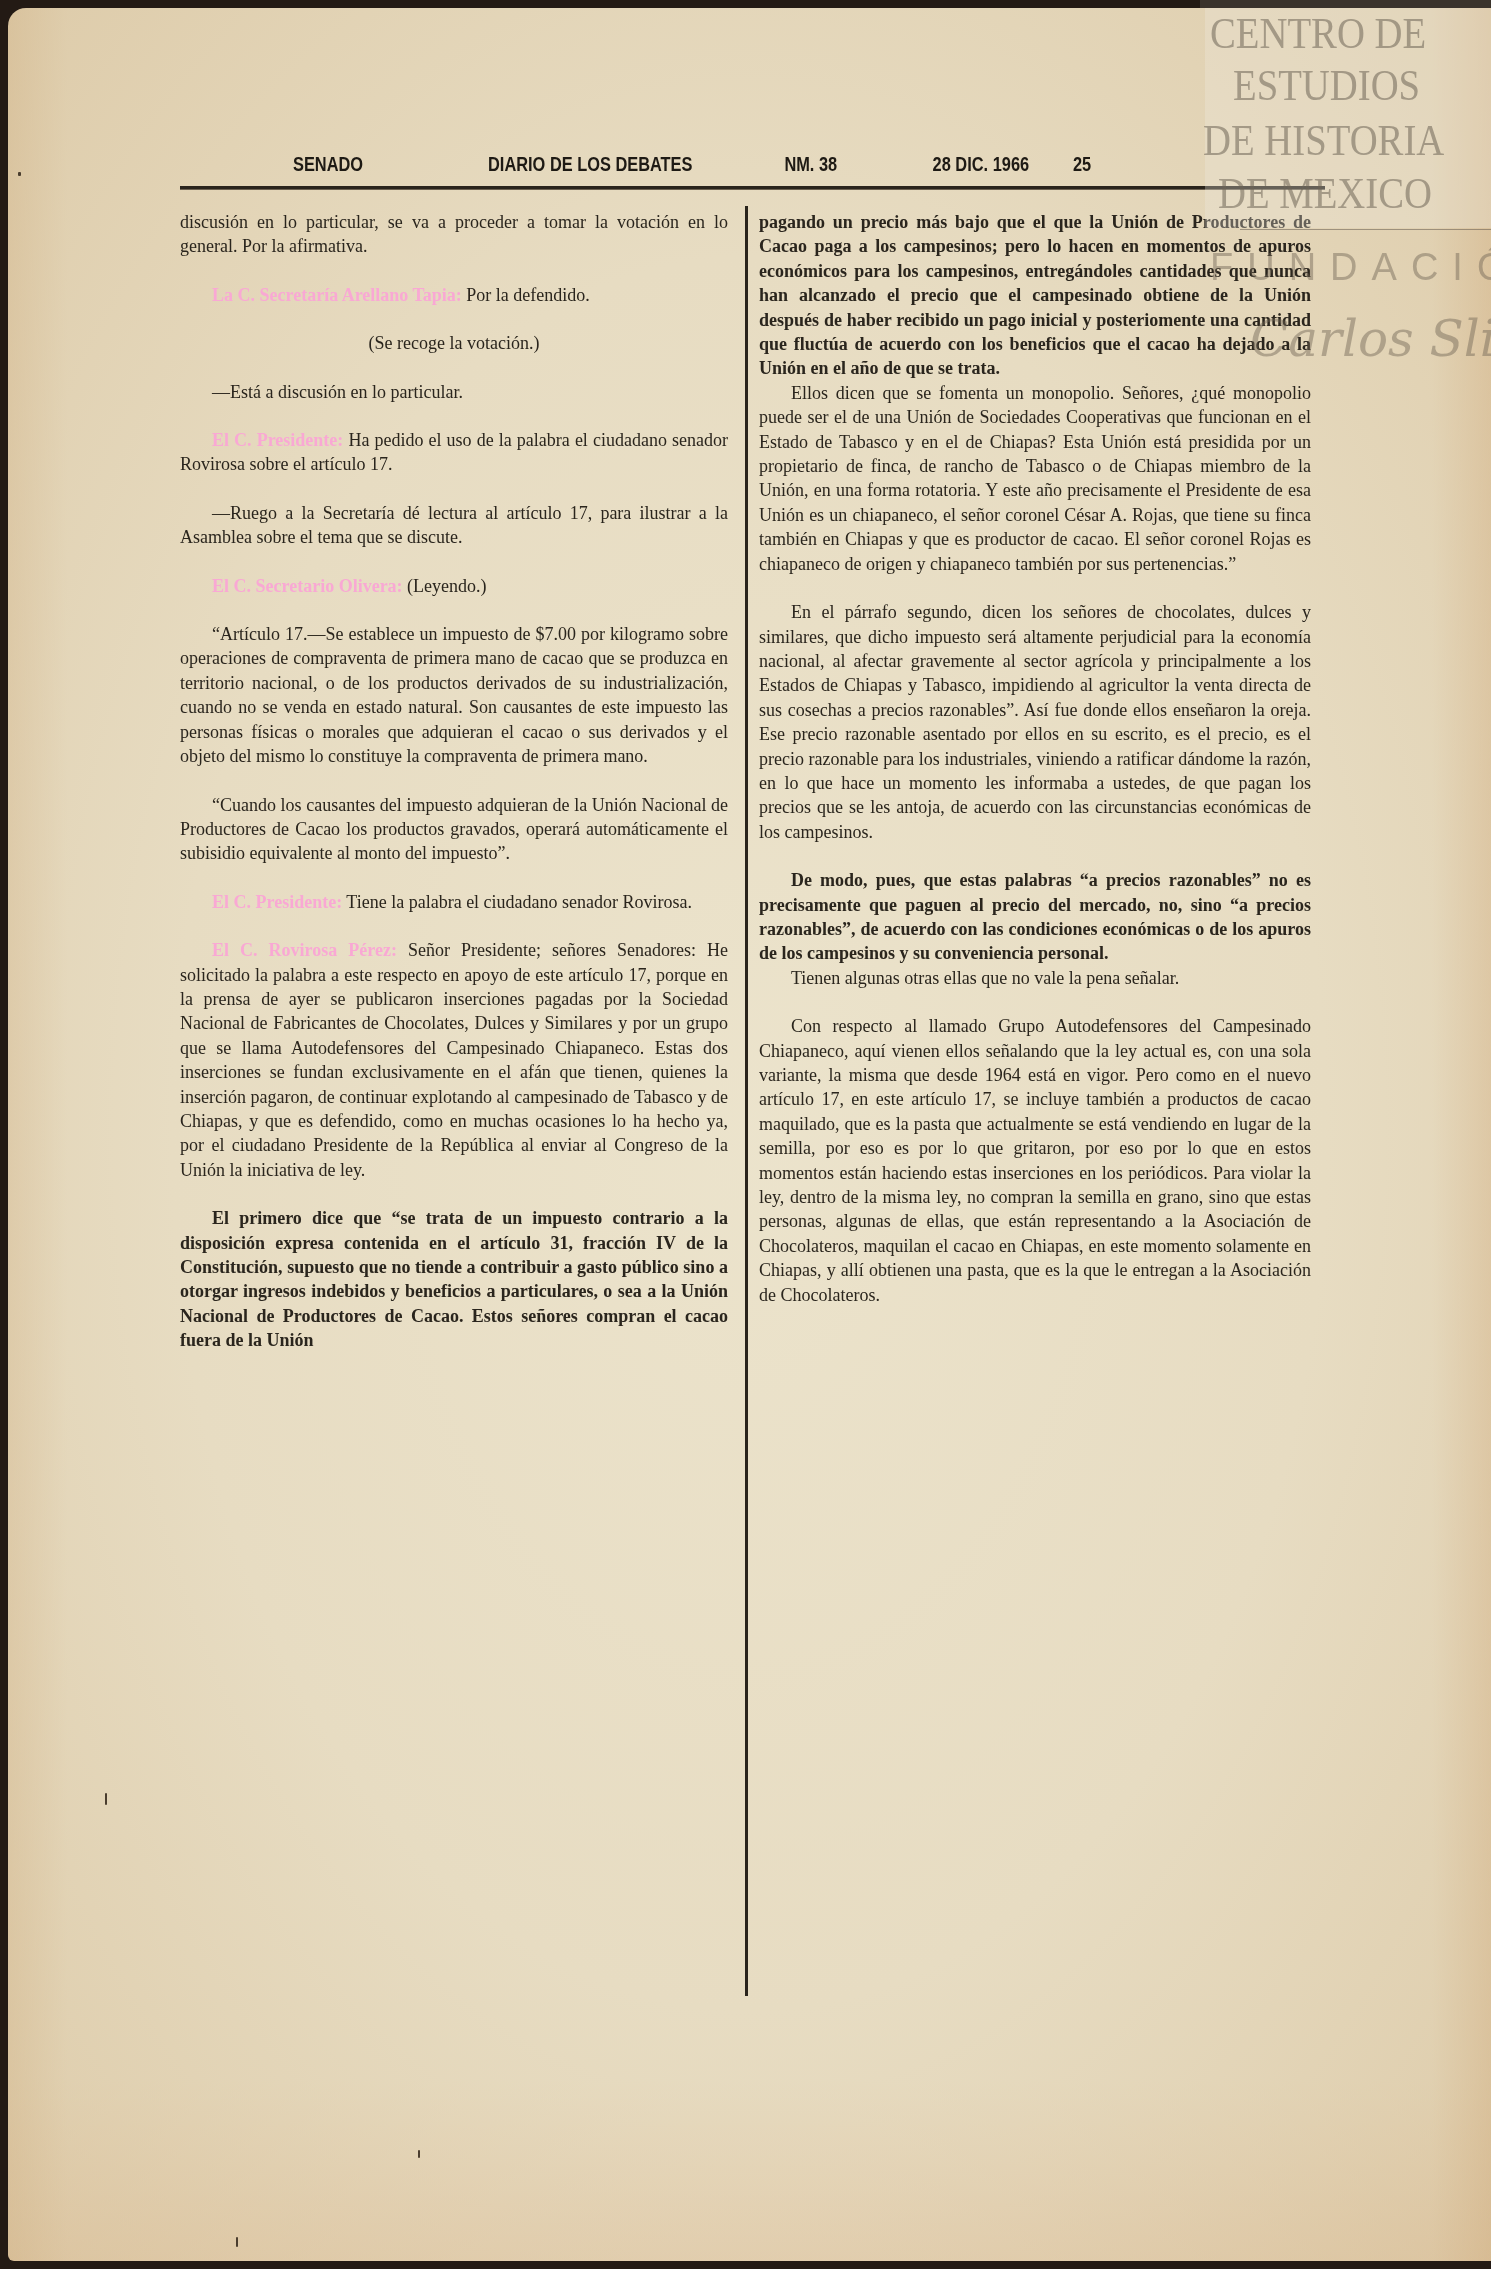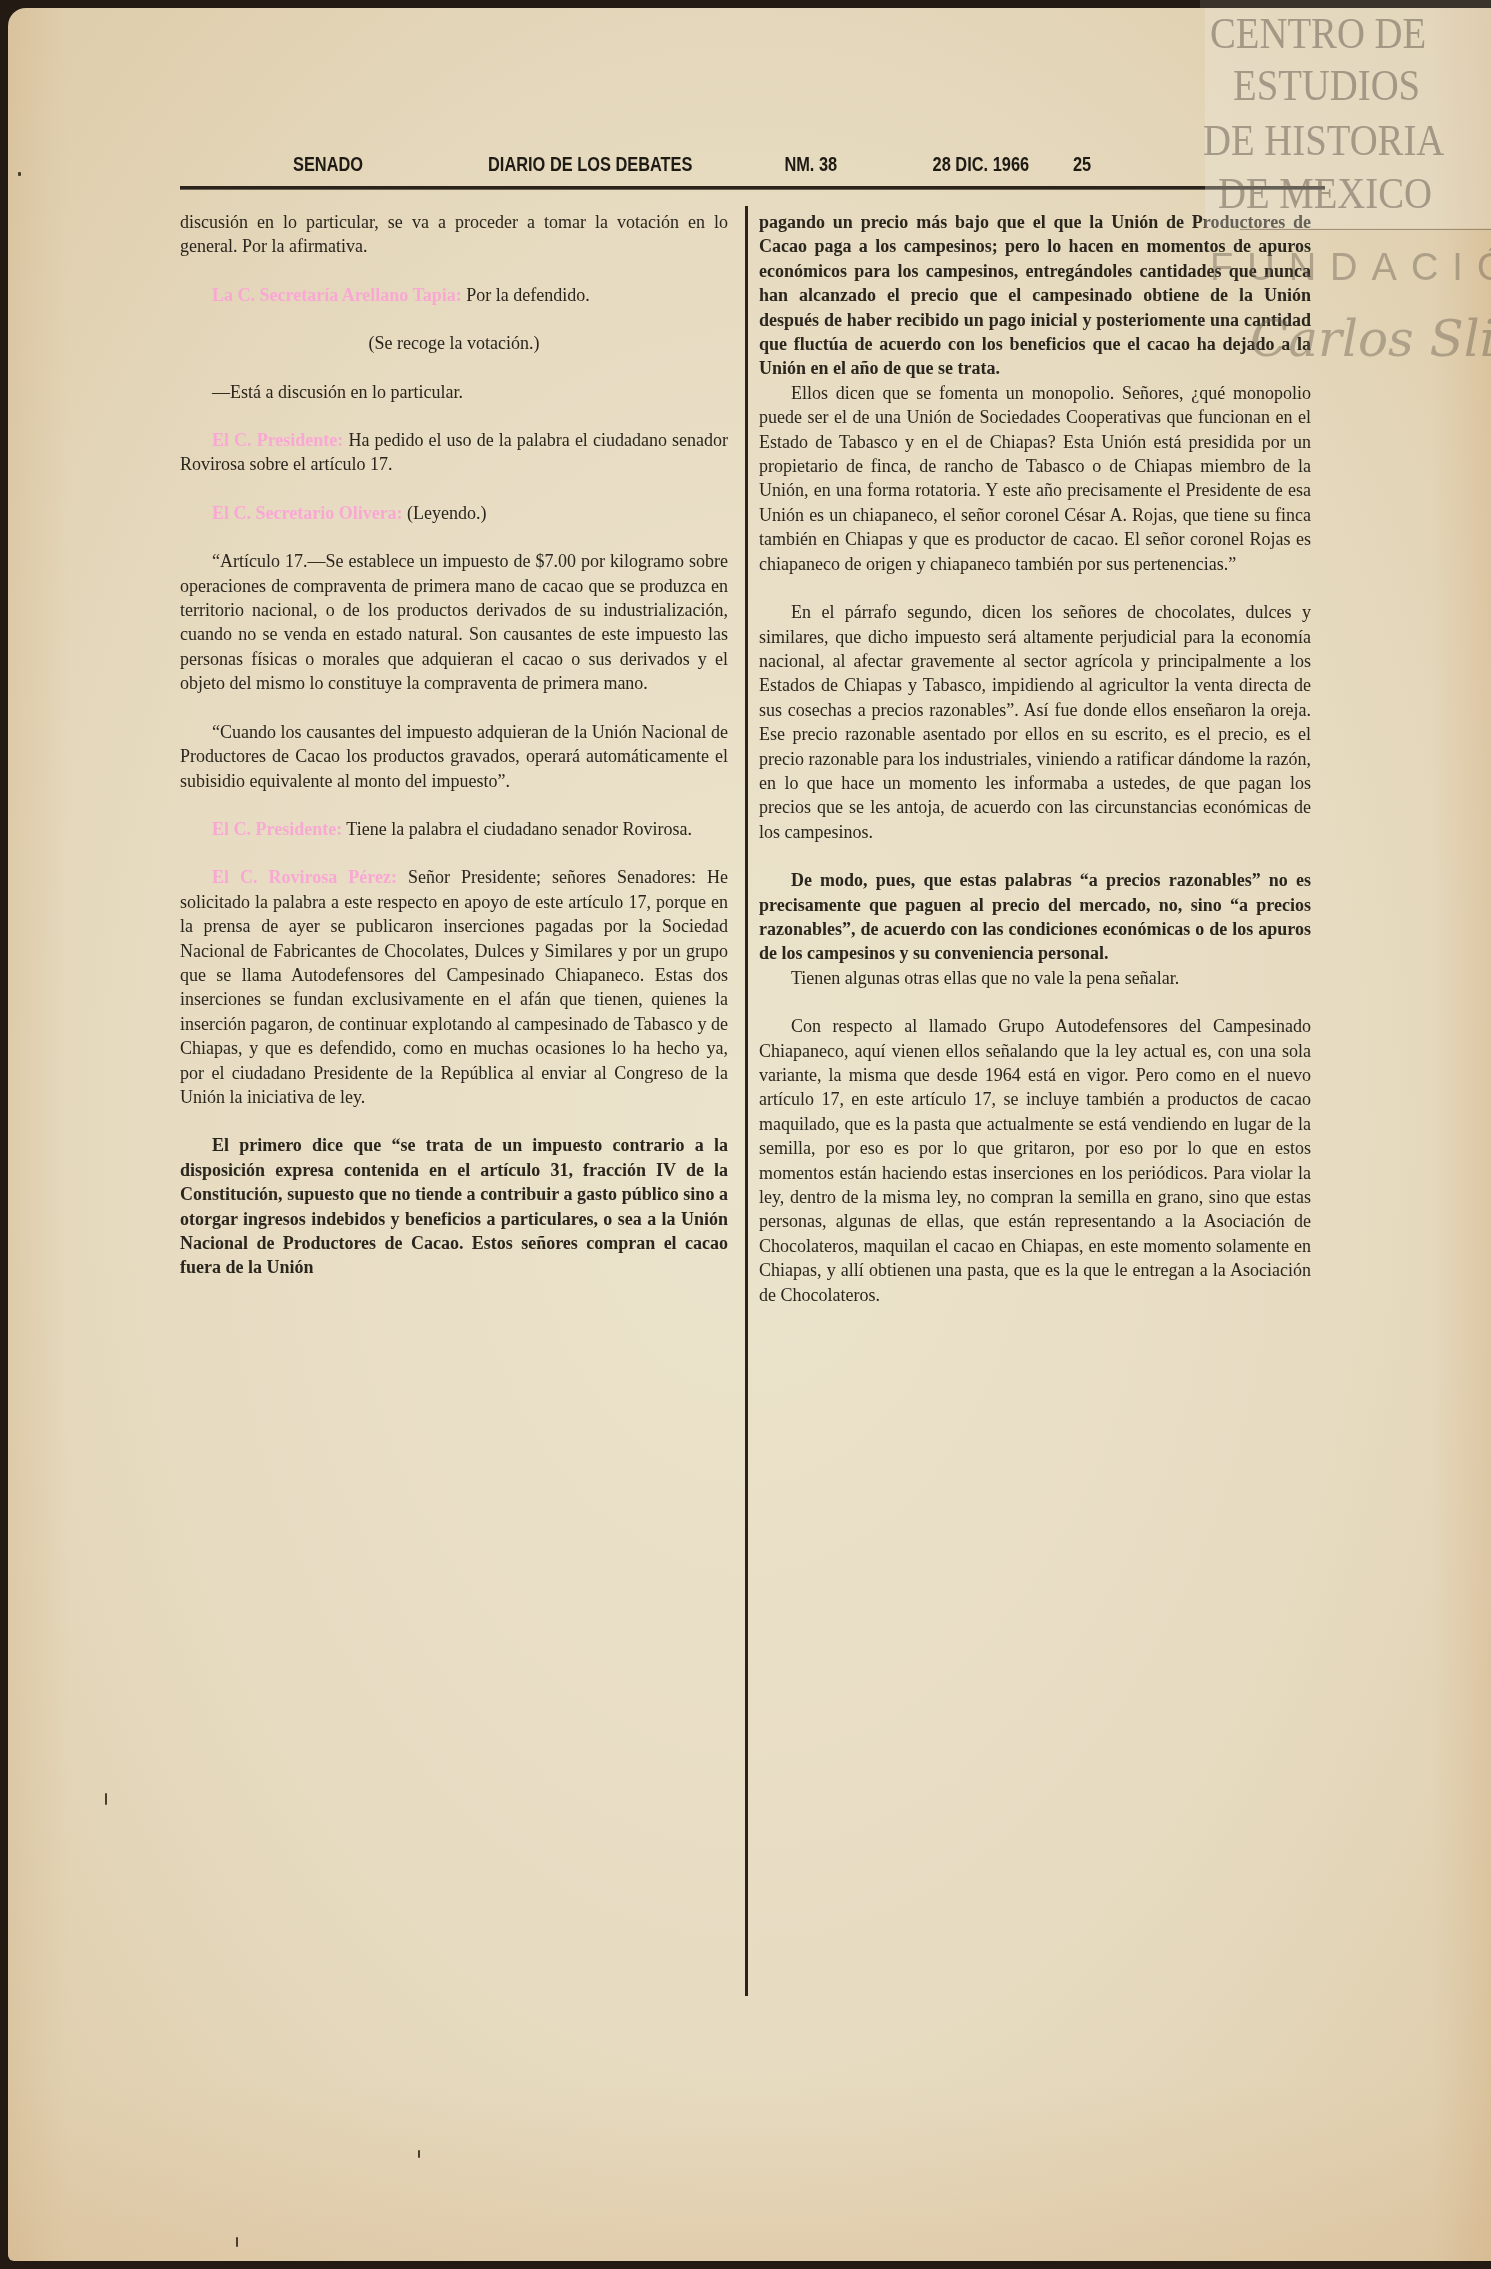--- a/index.html
+++ b/index.html
@@ -98,20 +98,21 @@
   <span class="hdr-page">25</span>
 </div>
 <div class="header-rule"></div>
 
 <div class="col col-left" id="col-left">
     <p class="noindent"><span>discusión en lo particular, se va a proceder a tomar la votación en lo general. Por la afirmativa.</span></p>
     <p><b>La C. Secretaría Arellano Tapia:</b><span> Por la defendido.</span></p>
     <p class="center"><span>(Se recoge la votación.)</span></p>
     <p><span>—Está a discusión en lo particular.</span></p>
     <p><b>El C. Presidente:</b><span> Ha pedido el uso de la palabra el ciudadano senador Rovirosa sobre el artículo 17.</span></p>
+    <p><span>—Ruego a la Secretaría dé lectura al artículo 17, para ilustrar a la Asamblea sobre el tema que se discute.</span></p>
     <p><b>El C. Secretario Olivera:</b><span> (Leyendo.)</span></p>
     <p><span>“Artículo 17.—Se establece un impuesto de $7.00 por kilogramo sobre operaciones de compraventa de primera mano de cacao que se produzca en territorio nacional, o de los productos derivados de su industrialización, cuando no se venda en estado natural. Son causantes de este impuesto las personas físicas o morales que adquieran el cacao o sus derivados y el objeto del mismo lo constituye la compraventa de primera mano.</span></p>
     <p><span>“Cuando los causantes del impuesto adquieran de la Unión Nacional de Productores de Cacao los productos gravados, operará automáticamente el subisidio equivalente al monto del impuesto”.</span></p>
     <p><b>El C. Presidente:</b><span> Tiene la palabra el ciudadano senador Rovirosa.</span></p>
     <p><b>El C. Rovirosa Pérez:</b><span> Señor Presidente; señores Senadores: He solicitado la palabra a este respecto en apoyo de este artículo 17, porque en la prensa de ayer se publicaron inserciones pagadas por la Sociedad Nacional de Fabricantes de Chocolates, Dulces y Similares y por un grupo que se llama Autodefensores del Campesinado Chiapaneco. Estas dos inserciones se fundan exclusivamente en el afán que tienen, quienes la inserción pagaron, de continuar explotando al campesinado de Tabasco y de Chiapas, y que es defendido, como en muchas ocasiones lo ha hecho ya, por el ciudadano Presidente de la República al enviar al Congreso de la Unión la iniciativa de ley.</span></p>
     <p class="tight"><span>El primero dice que “se trata de un impuesto contrario a la disposición expresa contenida en el artículo 31, fracción IV de la Constitución, supuesto que no tiende a contribuir a gasto público sino a otorgar ingresos indebidos y beneficios a particulares, o sea a la Unión Nacional de Productores de Cacao. Estos señores compran el cacao fuera de la Unión</span></p>
   </div>
 <div class="col-divider"></div>
 <div class="col col-right" id="col-right">
     <p class="noindent tight"><span>pagando un precio más bajo que el que la Unión de Productores de Cacao paga a los campesinos; pero lo hacen en momentos de apuros económicos para los campesinos, entregándoles cantidades que nunca han alcanzado el precio que el campesinado obtiene de la Unión después de haber recibido un pago inicial y posteriomente una cantidad que fluctúa de acuerdo con los beneficios que el cacao ha dejado a la Unión en el año de que se trata.</span></p>

